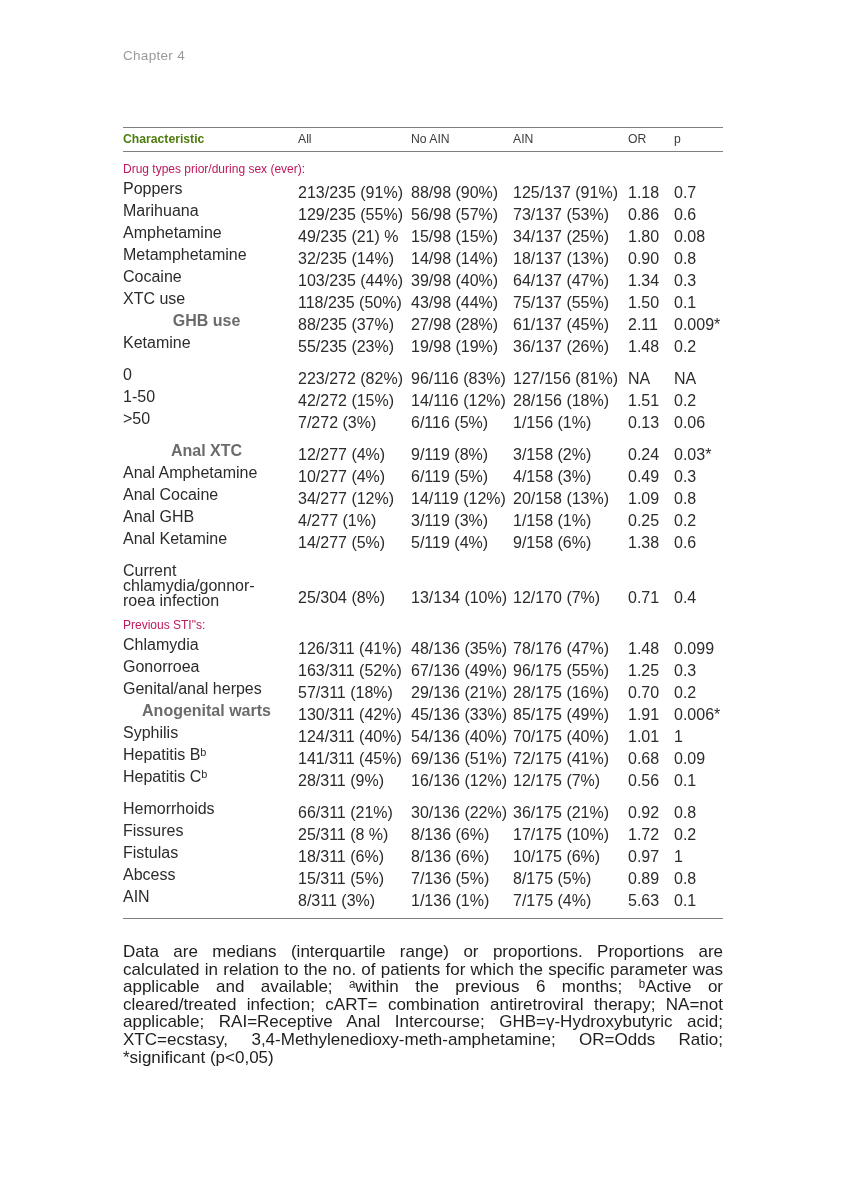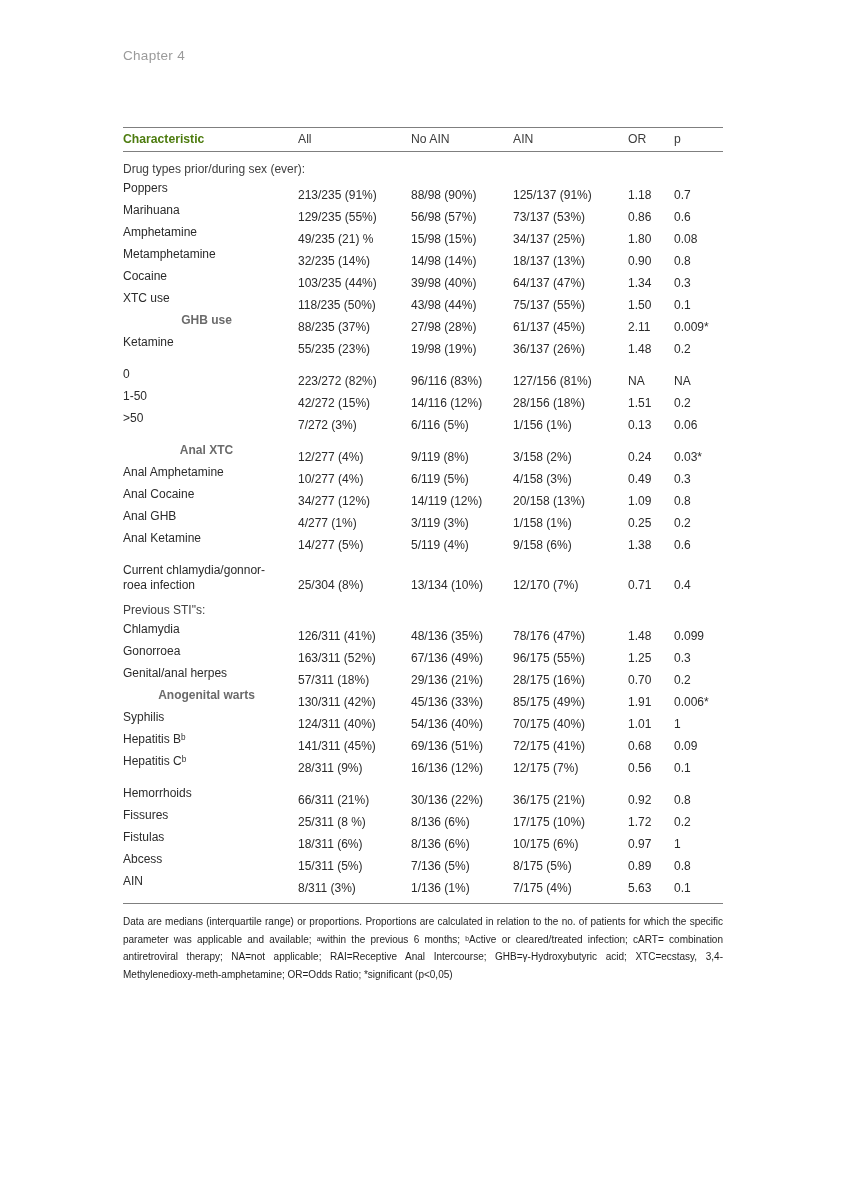--- a/index.html
+++ b/index.html
@@ -36,40 +36,40 @@
     padding: 4px 0 5px 0;
     font-size: 12.2px;
     color: #3c3c3c;
   }
   .thead .hcell-first { font-weight: bold; color: #4d7c0f; }
   .section { margin-top: 10px; }
   .section-header {
     font-size: 12px;
     line-height: 15px;
     margin-bottom: 4px;
-    color: #404040;
+    color: #be185d;
     white-space: pre-line;
   }
   .row {
     min-height: 22px;
     align-items: end;
-    font-size: 12px;
+    font-size: 16px;
   }
   .row .label {
     align-self: start;
     white-space: pre-line;
     line-height: 15px;
     padding-right: 8px;
   }
   .row .label.bold { font-weight: bold; color: #6b6b6b; text-align: center; }
   .row .value { padding-bottom: 1px; }
   .footnote {
     width: 600px;
-    margin-top: 9px;
-    font-size: 10px;
+    margin-top: 24px;
+    font-size: 17px;
     line-height: 17.6px;
     text-align: justify;
     color: #1e1e1e;
   }
   .pageno {
     position: absolute;
     left: 123px;
     top: 1128px;
     font-size: 15.5px;
     color: #8a8a8a;

